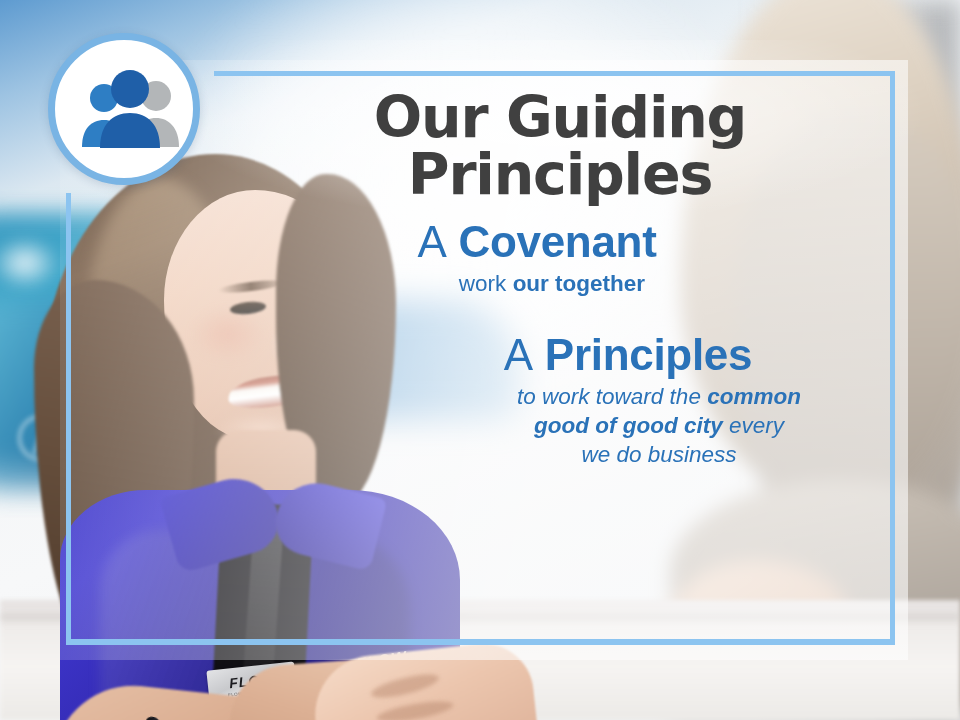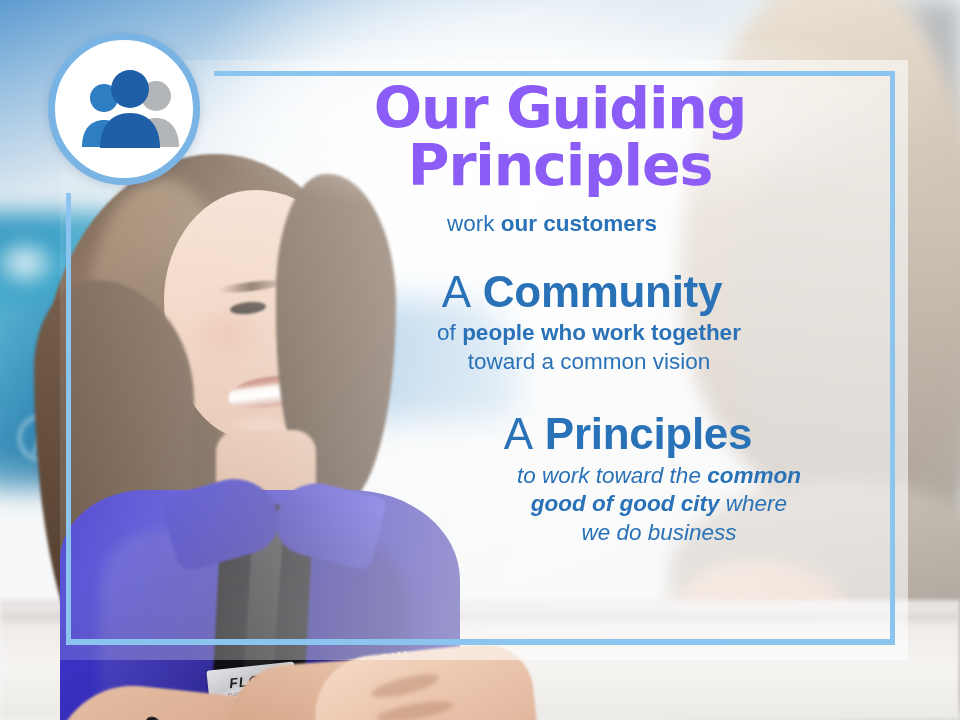--- a/index.html
+++ b/index.html
@@ -290,27 +290,27 @@
     box-shadow:0 2px 10px rgba(40,70,110,.18);
   }
   .people-icon{position:absolute;left:22px;top:28px;width:106px;height:80px;}
 
   
   .text-col{
     position:absolute;left:200px;top:80px;width:700px;height:560px;
     text-align:center;
   }
   .title{
-    margin:0;padding:0;
+    margin:9px;padding:0;
     font-family:"DejaVu Sans","Liberation Sans",sans-serif;
     font-weight:bold;
     font-size:57px;
     line-height:1.0;
     letter-spacing:-1.2px;
-    color:#8b5cf6;
+    color:#404040;
     text-align:center;
     padding-left:20px;
   }
   .principle{margin-top:16px;}
   .p-head{
     font-size:44px;line-height:1.06;color:#2a72b8;letter-spacing:-.3px;
     white-space:nowrap;
   }
   .p-art{font-weight:300;}
   .p-word{font-weight:bold;}
@@ -413,42 +413,36 @@
       <circle cx="53" cy="21" r="19" fill="#1f5fa8"></circle>
       <path d="M23 80 C23 57 35 45 53 45 C71 45 83 57 83 80 Z" fill="#1f5fa8"></path>
     </svg>
   </div>
 
   <div class="text-col">
 
     <h1 class="title">Our Guiding Principles</h1>
 
     <div class="principle pos-1">
+      <div class="p-head">
+        <span class="p-art">A</span>
+        <span class="p-word">Covenant</span>
+      </div>
       <div class="p-sub">
-        <span>work </span><b>our customers</b>
+        <span>work </span><b>our together</b>
       </div>
     </div>
 
-    <div class="principle pos-2">
-      <div class="p-head">
-        <span class="p-art">A</span>
-        <span class="p-word">Community</span>
-      </div>
-      <div class="p-sub">
-        <div><span>of </span><b>people who work together</b></div>
-        <div>toward a common vision</div>
-      </div>
-    </div>
 
     <div class="principle pos-3">
       <div class="p-head">
         <span class="p-art">A</span>
         <span class="p-word">Principles</span>
       </div>
       <div class="p-sub">
         <div><span>to work toward the </span><b>common</b></div>
-        <div><b>good of good city</b><span> where</span></div>
+        <div><b>good of good city</b><span> every</span></div>
         <div>we do business</div>
       </div>
     </div>
 
   </div>
 </div>
 
 </body></html>

